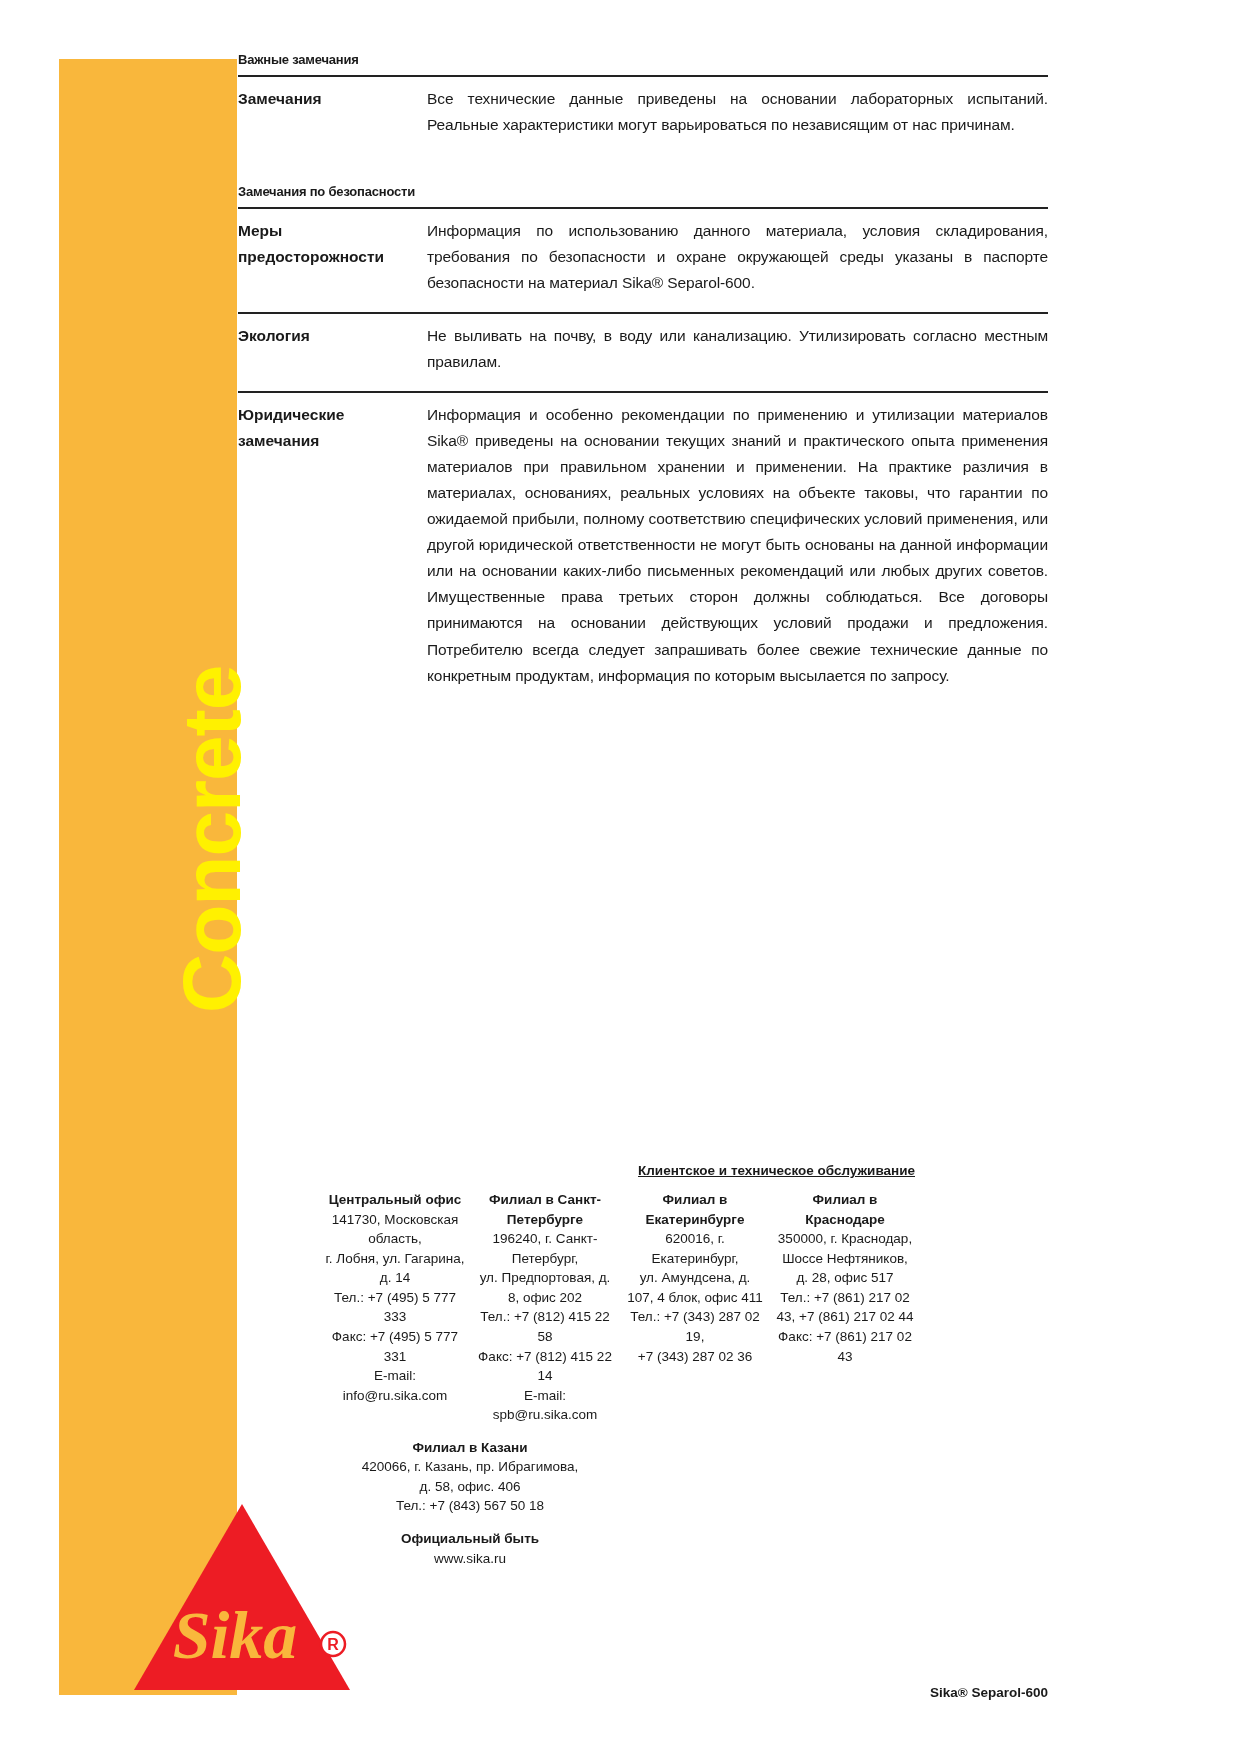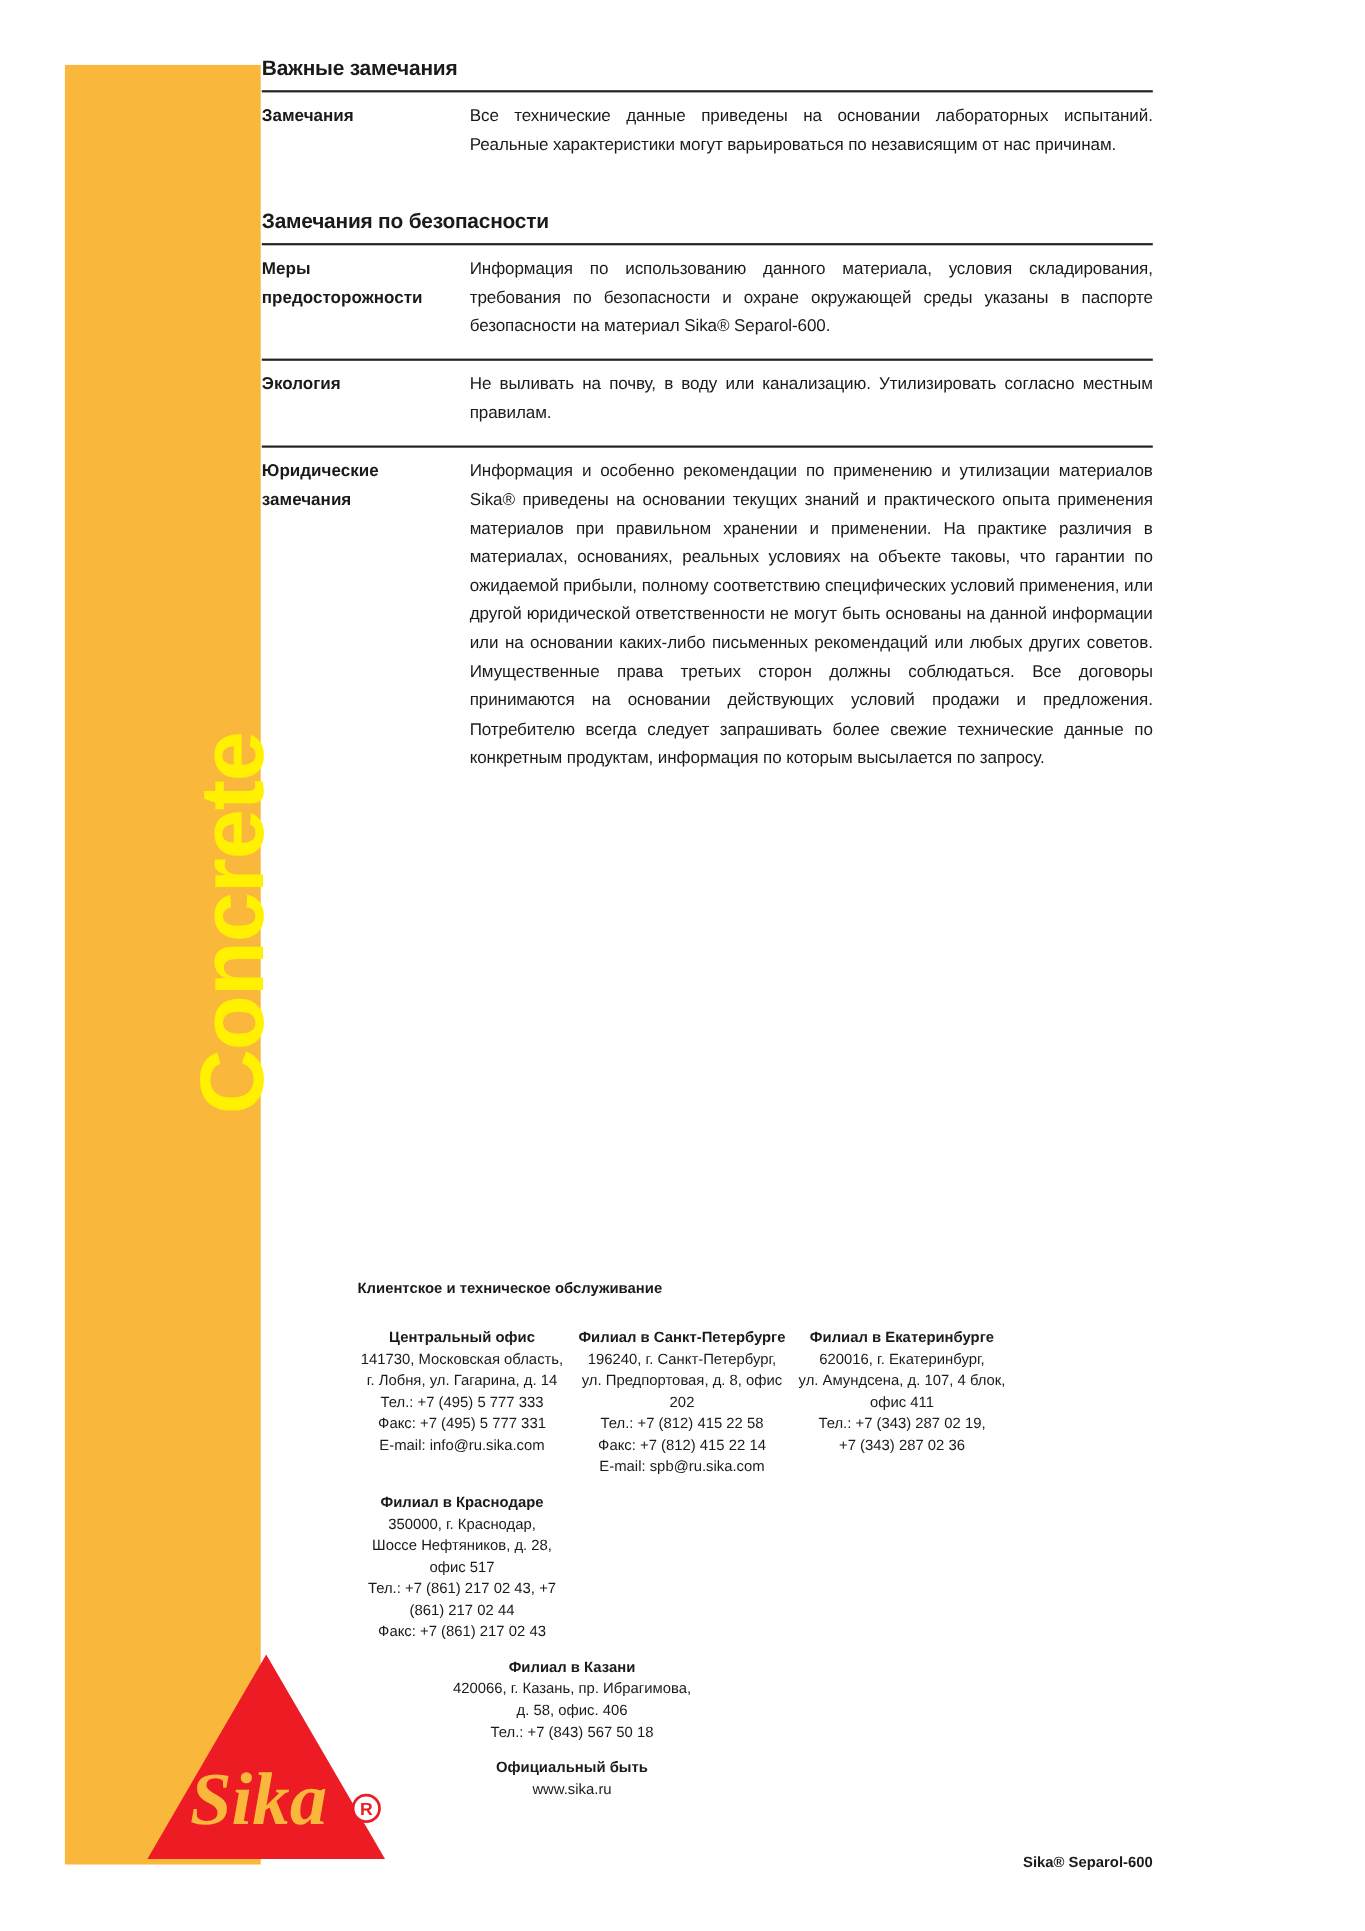--- a/index.html
+++ b/index.html
@@ -33,21 +33,21 @@
     color:#FFF100;
     white-space:nowrap;
   }
   
   .content{
     position:absolute;
     left:238px;top:52px;
     width:810px;
   }
   h2.sec-title{
-    font-size:19px;
+    font-size:13px;
     font-weight:bold;
     margin:0;
     padding:0 0 8px 0;
     border-bottom:2px solid #222;
     letter-spacing:-0.2px;
   }
   .sec{margin:0 0 28px 0;}
   .sec + .sec{margin-top:30px;}
   .trow{
     display:grid;
@@ -68,27 +68,28 @@
     letter-spacing:-0.1px;
   }
   
   .contacts{
     position:absolute;
     left:325px;top:1163px;
     width:590px;
     font-size:13.5px;
   }
   .contacts-heading{
-    text-align:left;
-    font-weight:bold;
-    margin-bottom:28px;
+    text-align:right;
+    font-weight:bold;
+    text-decoration:underline;
+    margin-bottom:12px;
   }
   .office-grid{
     display:grid;
-    grid-template-columns:1fr 1fr 1fr;
+    grid-template-columns:1fr 1fr 1fr 1fr;
     row-gap:13px;
     column-gap:10px;
   }
   .office{
     text-align:center;
     line-height:1.45;
   }
   .office .office-name{font-weight:bold;}
   .office .office-lines{white-space:pre-line;}
   .office.span2{grid-column:1 / 3;}

